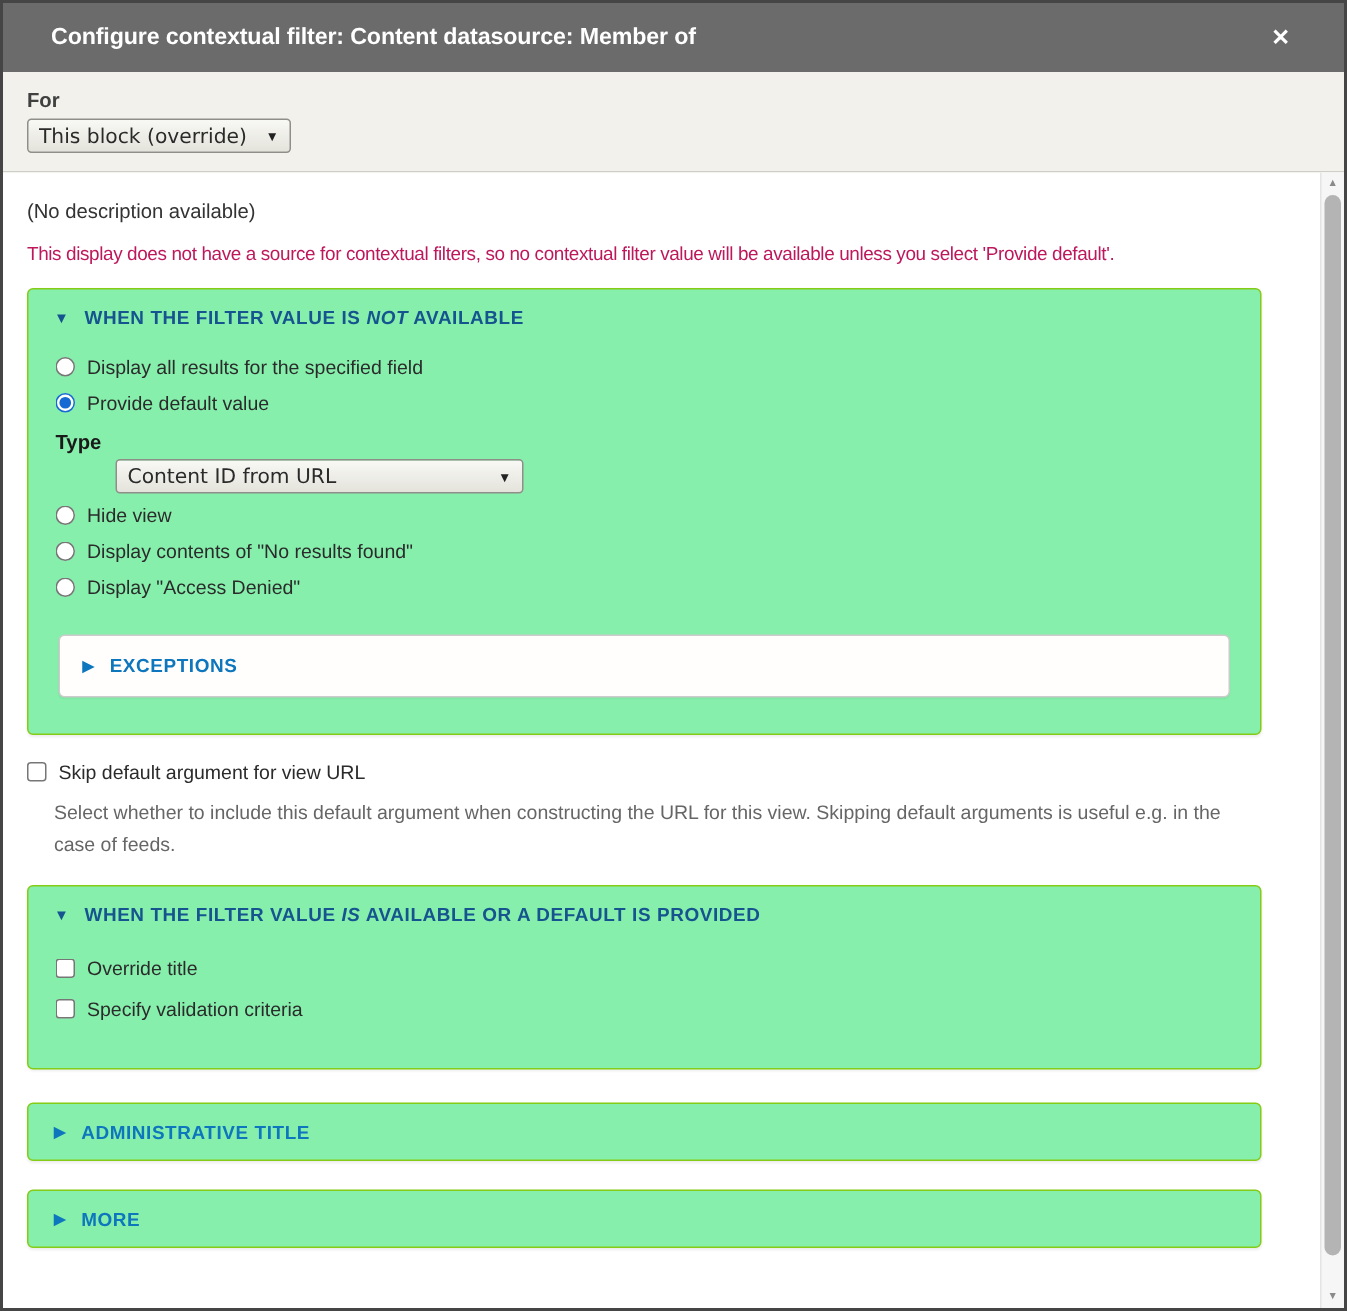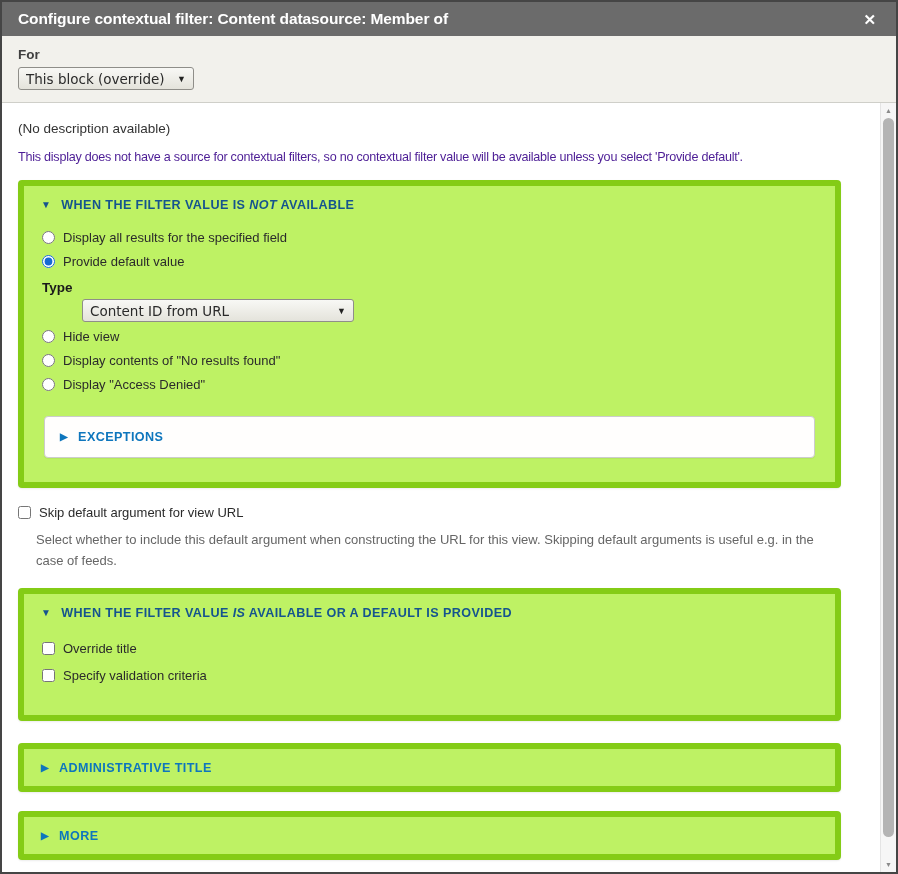--- a/index.html
+++ b/index.html
@@ -8,22 +8,22 @@
 
   .dialog {
     width: 898px; height: 874px;
     border: 2px solid #454545;
     display: flex; flex-direction: column;
     background: #fff;
   }
 
   
   .titlebar {
-    flex: 0 0 auto; height: 34px; background: #6b6b6b;
-    display: flex; align-items: center; padding: 0 16px;
+    flex: 0 0 auto; height: 46px; background: #6b6b6b;
+    display: flex; align-items: center; padding: 0 32px;
   }
   .titlebar .title {
     color: #fff; font-weight: bold; font-size: 15.5px; letter-spacing: -0.1px;
   }
   .close-btn {
     margin-left: auto; color: #fff; font-weight: bold; font-size: 15px;
     cursor: pointer; line-height: 1; padding: 4px;
   }
 
   
@@ -45,24 +45,24 @@
     position: absolute; right: 8px; top: 50%; transform: translateY(-50%);
     font-size: 9px; color: #222; pointer-events: none;
   }
   .for-select-el { width: 176px; }
 
   
   .body-wrap { flex: 1 1 auto; display: flex; min-height: 0; background: #fff; gap: 23px; }
   .content { flex: 1 1 auto; padding: 2px 16px 0; overflow: hidden; font-size: 13.5px; }
 
   .no-desc { margin: 16px 0 0; color: #333; }
-  .note { margin: 14px 0 0; color: #4c1d95; font-size: 12.6px; letter-spacing: -0.25px; white-space: nowrap; }
+  .note { margin: 14px 0 0; color: #be185d; font-size: 12.6px; letter-spacing: -0.25px; white-space: nowrap; }
 
   .panel {
-    border: 6px solid #84cc16; border-radius: 4px; background: #bef264;
+    border: 1px solid #84cc16; border-radius: 4px; background: #86efac;
     box-shadow: 0 1px 2px rgba(0,0,0,0.08); margin-top: 16px;
   }
   .panel-title {
     padding: 12px 17px 11px; font-size: 12.6px; font-weight: bold;
     letter-spacing: 0.4px; cursor: pointer;
   }
   .panel-title.expanded { color: #15548e; }
   .panel-title.collapsed { color: #0e76bd; }
   .panel-title .tri { font-size: 10px; margin-right: 10px; position: relative; top: -1px; }
   .panel-body { padding: 0 18px 14px; }

